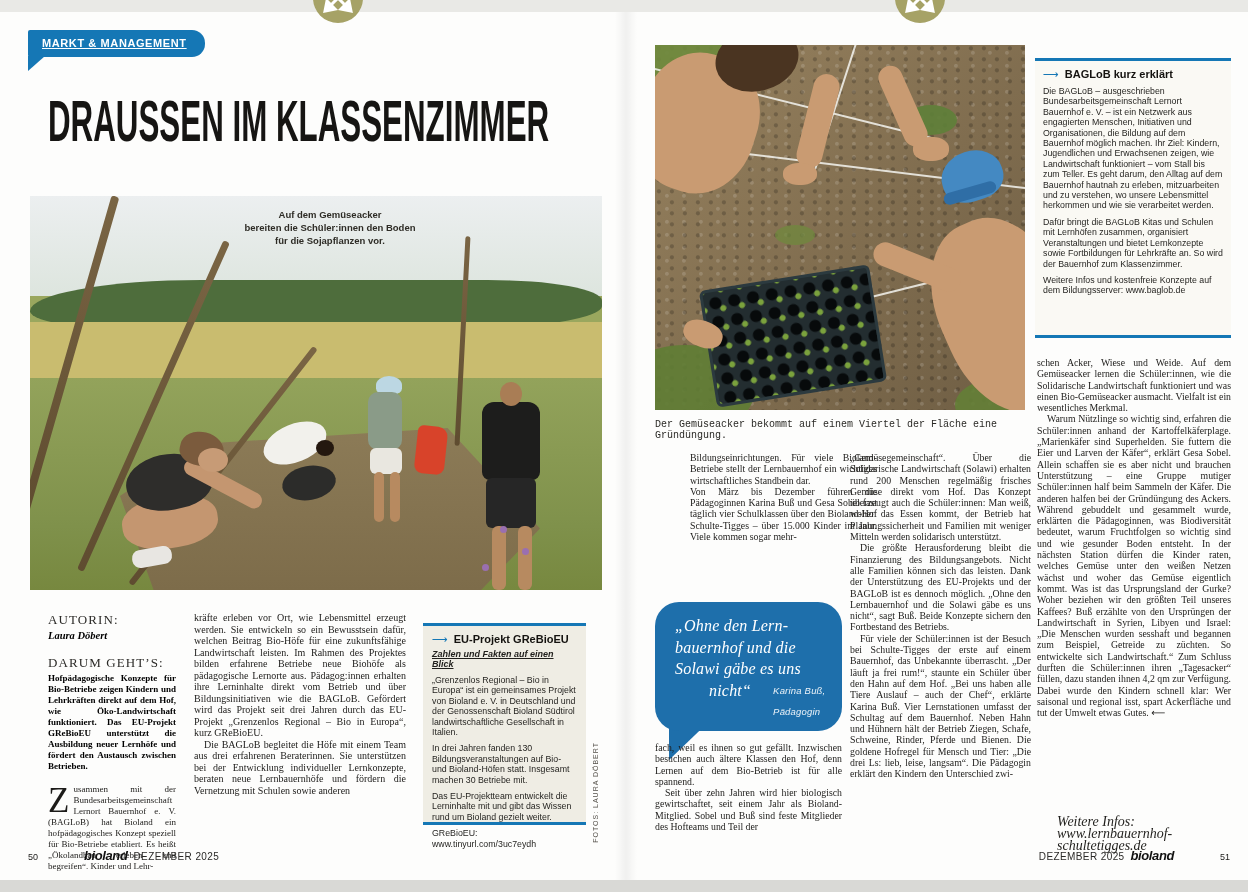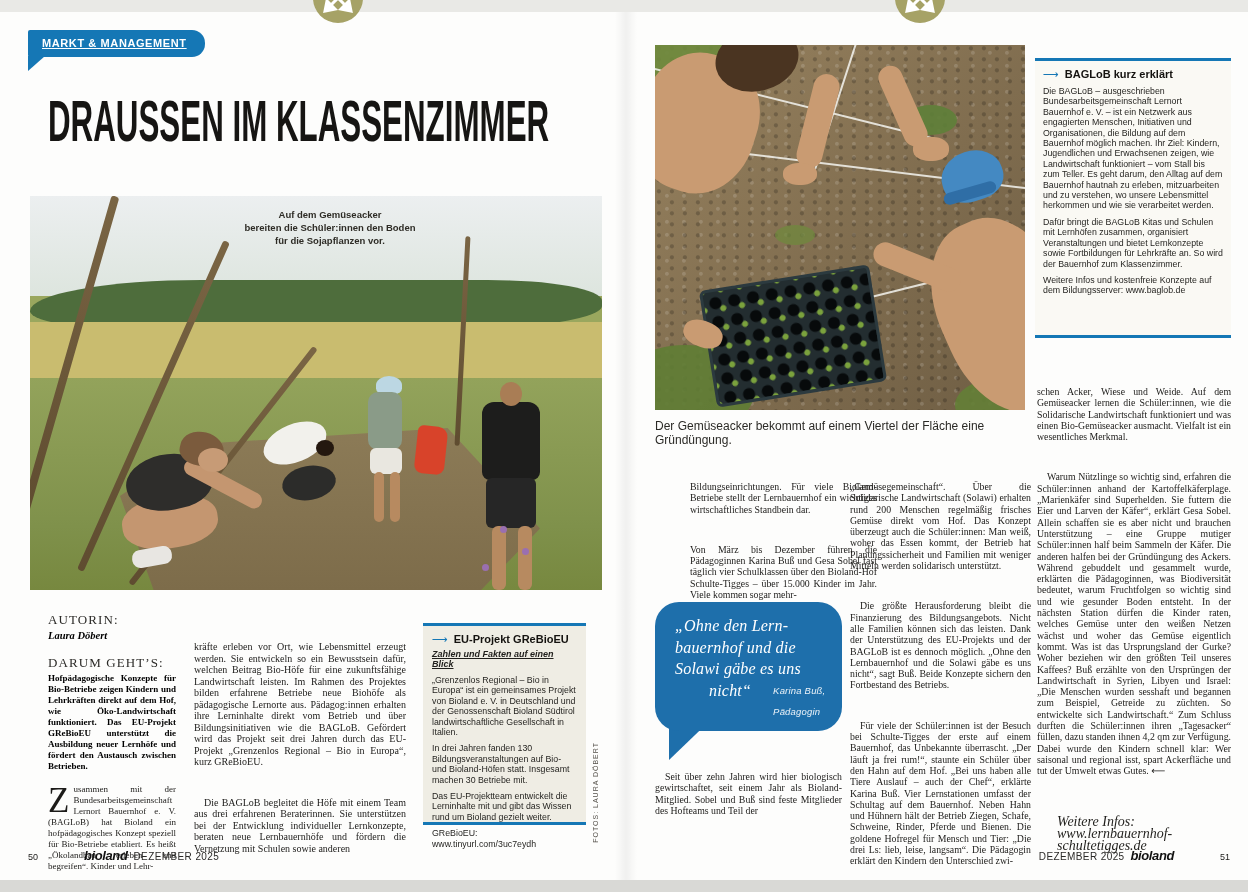--- a/index.html
+++ b/index.html
@@ -57,21 +57,21 @@
   .red-can { left:386px; top:230px; width:30px; height:48px; background:#d8432a; border-radius:6px 10px 8px 8px; transform:rotate(6deg); }
   .white-bend { left:232px; top:228px; width:66px; height:38px; background:#f2f1ec; border-radius:50%; transform:rotate(-22deg); }
   .bend-head { left:286px; top:244px; width:18px; height:16px; background:#24180f; border-radius:50%; }
   .dark-mid { left:252px; top:270px; width:54px; height:34px; background:#2c2c2a; border-radius:50%; transform:rotate(-10deg); }
   .flower { width:7px; height:7px; background:#9a6fb0; border-radius:50%; }
   .lp-caption { left:166px; top:12px; width:268px; text-align:center; font-family:"Liberation Sans", sans-serif;
                 font-weight:bold; font-size:9.5px; line-height:13px; color:#2e2c26; }
 
   
   .label { font-size:13px; letter-spacing:1.1px; color:#2b2a27; }
-  .body  { font-size:10px; line-height:11.5px; color:#1c1b19; text-align:justify;margin-top:29px; }
+  .body  { font-size:10px; line-height:11.5px; color:#1c1b19; text-align:justify; }
   .col1 { left:48px; top:612px; width:128px; }
   .col1 .body { font-size:9px; line-height:11px; }
   .author-name { font-weight:bold; font-style:italic; font-size:10.5px; margin:2px 0 14px 0; }
   .standfirst { font-weight:bold; font-size:9px; line-height:11px; text-align:justify; margin-top:2px; }
   .intro-para { margin-top:12px; }
   .dropcap { float:left; font-size:35px; line-height:30px; padding:2px 4px 0 0; font-weight:normal; color:#1c1b19; }
   .col2 { left:194px; top:612px; width:212px; }
   .indent { text-indent:10px; }
 
   
@@ -128,22 +128,22 @@
   .child-arm { left:216px; top:210px; width:92px; height:24px; border-radius:12px; transform:rotate(22deg); }
   .blue-cap { left:286px; top:106px; width:62px; height:50px; background:#4489c2; border-radius:50% 50% 42% 42%; transform:rotate(-18deg); }
   .cap-band { left:288px; top:142px; width:54px; height:12px; background:#2f6ea6; border-radius:6px; transform:rotate(-16deg); }
   .tray { left:52px; top:232px; width:172px; height:118px; background-color:#232d30;
           background-image:radial-gradient(circle, #070a0b 5.5px, transparent 6.5px),
                            radial-gradient(circle, #7ba23d 2.6px, transparent 3.6px);
           background-size:19px 19px, 19px 19px; background-position:2px 2px, 9px 8px;
           border:3px solid #2c3a3f; border-radius:6px; transform:rotate(-9deg); }
   .hand-l { left:28px; top:276px; width:40px; height:26px; border-radius:45%; transform:rotate(20deg); }
 
-  .rp-caption { left:655px; top:419px; width:370px; font-family:Liberation Sans, sans-serif;
-                font-size:12px; color:#2b2a26; }
+  .rp-caption { left:655px; top:419px; width:370px; font-family:Liberation Mono, monospace;
+                font-size:10px; color:#2b2a26; }
 
   
   .colA1 { left:690px; top:452px; width:187px; }
   .heading { font-size:15.5px; line-height:17px; color:#1a72b2; margin:5px 0 3px 0; text-align:left; }
   .bubble { left:655px; top:602px; width:187px; background:#1e6fab; border-radius:24px; padding:13px 12px 8px 20px; z-index:5; }
   .q-line { font-style:italic; font-size:16px; line-height:21.5px; color:#fff; letter-spacing:0.2px; }
   .q-last { display:flex; align-items:flex-start;margin-left:34px; }
   .q-attr { font-family:"Liberation Sans", sans-serif; font-style:italic; font-size:9.5px; color:#eaf2f8; margin-left:22px; }
   .bubble-tail { left:669px; top:710px; width:0; height:0; border-top:50px solid #1e6fab; border-right:52px solid transparent; }
   .colA2 { left:655px; top:742px; width:187px; }
@@ -312,20 +312,21 @@
     <div class="q-line">bauernhof und die</div>
     <div class="q-line">Solawi gäbe es uns</div>
     <div class="q-line q-last">
       <span>nicht“</span>
       <span class="q-attr">Karina Buß, Pädagogin</span>
     </div>
   </div>
   <div class="abs bubble-tail"></div>
 
   <div class="abs colA2">
+    <p class="body">fach, weil es ihnen so gut gefällt. Inzwischen besuchen auch ältere Klassen den Hof, denn Lernen auf dem Bio-Betrieb ist für alle spannend.</p>
     <p class="body indent">Seit über zehn Jahren wird hier biologisch gewirtschaftet, seit einem Jahr als Bioland-Mitglied. Sobel und Buß sind feste Mitglieder des Hofteams und Teil der</p>
   </div>
 
   <div class="abs colB">
     <p class="body">„Gemüsegemeinschaft“. Über die Solidarische Landwirtschaft (Solawi) erhalten rund 200 Menschen regelmäßig frisches Gemüse direkt vom Hof. Das Konzept überzeugt auch die Schüler:innen: Man weiß, woher das Essen kommt, der Betrieb hat Planungssicherheit und Familien mit weniger Mitteln werden solidarisch unterstützt.</p>
     <p class="body indent">Die größte Herausforderung bleibt die Finanzierung des Bildungsangebots. Nicht alle Familien können sich das leisten. Dank der Unterstützung des EU-Projekts und der BAGLoB ist es dennoch möglich. „Ohne den Lernbauernhof und die Solawi gäbe es uns nicht“, sagt Buß. Beide Konzepte sichern den Fortbestand des Betriebs.</p>
     <p class="body indent">Für viele der Schüler:innen ist der Besuch bei Schulte-Tigges der erste auf einem Bauernhof, das Unbekannte überrascht. „Der läuft ja frei rum!“, staunte ein Schüler über den Hahn auf dem Hof. „Bei uns haben alle Tiere Auslauf – auch der Chef“, erklärte Karina Buß. Vier Lernstationen umfasst der Schultag auf dem Bauernhof. Neben Hahn und Hühnern hält der Betrieb Ziegen, Schafe, Schweine, Rinder, Pferde und Bienen. Die goldene Hofregel für Mensch und Tier: „Die drei Ls: lieb, leise, langsam“. Die Pädagogin erklärt den Kindern den Unterschied zwi-</p>
   </div>
 
   <div class="abs colC">

